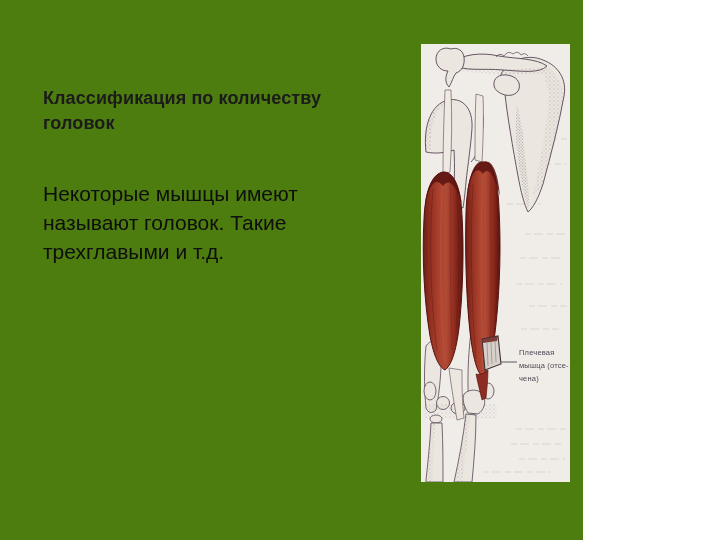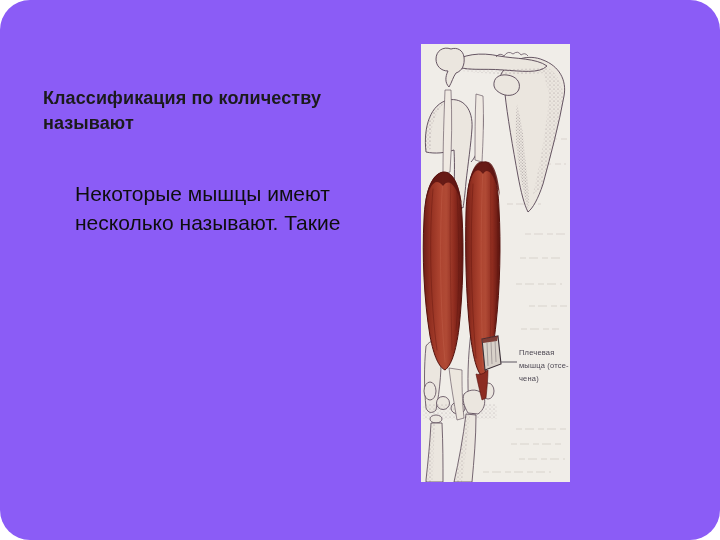--- a/index.html
+++ b/index.html
@@ -1,50 +1,51 @@
 <!DOCTYPE html>
 <html><head>
 <meta charset="utf-8">
 <style>
   html,body { margin:0; padding:0; background:#ffffff; }
   .slide {
-    position:relative; width:720px; height:540px; background:#8b5cf6;
-    font-family:"Liberation Sans","DejaVu Sans",sans-serif; overflow:hidden;border-radius:30px;
+    position:relative; width:583px; height:540px; background:#4d7c0f;
+    font-family:"Liberation Sans","DejaVu Sans",sans-serif; overflow:hidden;
   }
   .slide-title {
     position:absolute; left:43px; top:86px; width:310px;
     font-size:18px; font-weight:700; line-height:25px; color:#1b1b1b;
     letter-spacing:0.1px;
   }
   .slide-body {
     position:absolute; left:43px; top:179px; width:345px;
-    font-size:21px; font-weight:400; line-height:29px; color:#0e0e0e;margin-left:32px;
+    font-size:21px; font-weight:400; line-height:29px; color:#0e0e0e;
   }
   .figure-wrap {
     position:absolute; left:421px; top:44px; width:149px; height:438px;
   }
   svg { display:block; }
   .fig-label-text {
     font-family:"Liberation Sans","DejaVu Sans",sans-serif;
     font-size:7.5px; fill:#4c4752; letter-spacing:0.2px;
   }
 </style>
 </head>
 <body>
 
 <div class="slide">
 
   <div class="slide-title">
     <div>Классификация по количеству</div>
-    <div>называют</div>
+    <div>головок</div>
   </div>
 
   <div class="slide-body">
     <div>Некоторые мышцы имеют</div>
-    <div>несколько называют. Такие</div>
+    <div>называют головок. Такие</div>
+    <div>трехглавыми и т.д.</div>
   </div>
 
   <div class="figure-wrap">
     <svg width="149" height="438" viewBox="0 0 149 438">
       <defs>
         <pattern id="stip" width="4" height="4" patternUnits="userSpaceOnUse">
           <circle cx="1" cy="1" r="0.55" fill="#5d4a55"></circle>
           <circle cx="3" cy="3" r="0.45" fill="#6b5661"></circle>
         </pattern>
         <pattern id="stip2" width="3" height="3" patternUnits="userSpaceOnUse">

